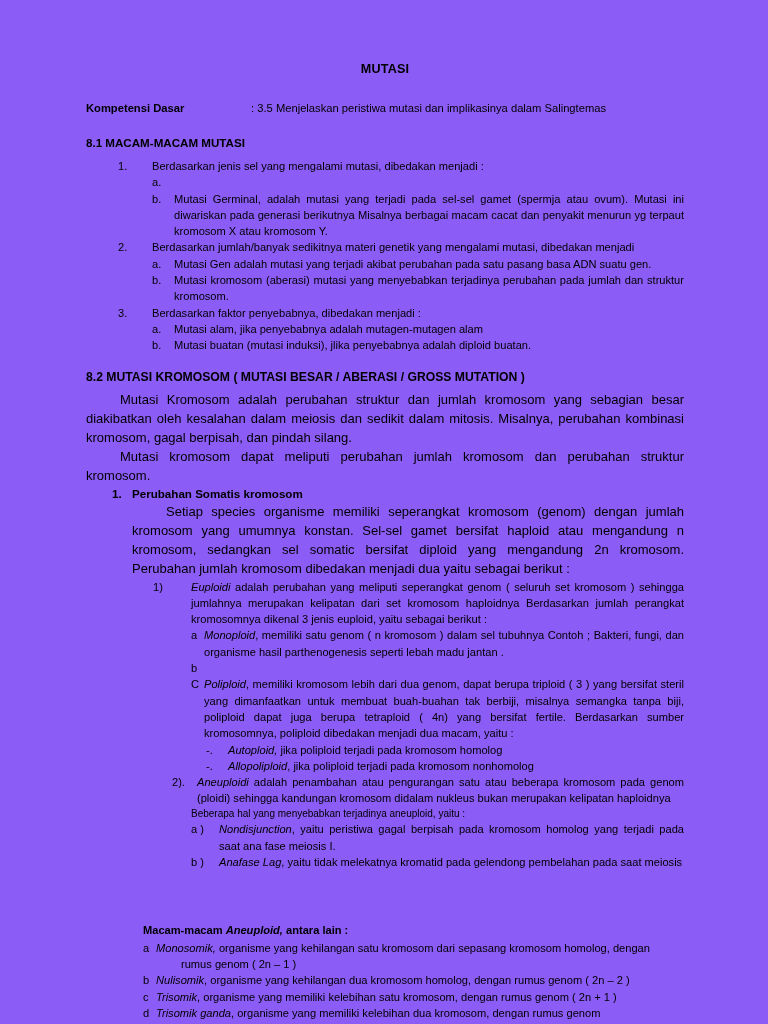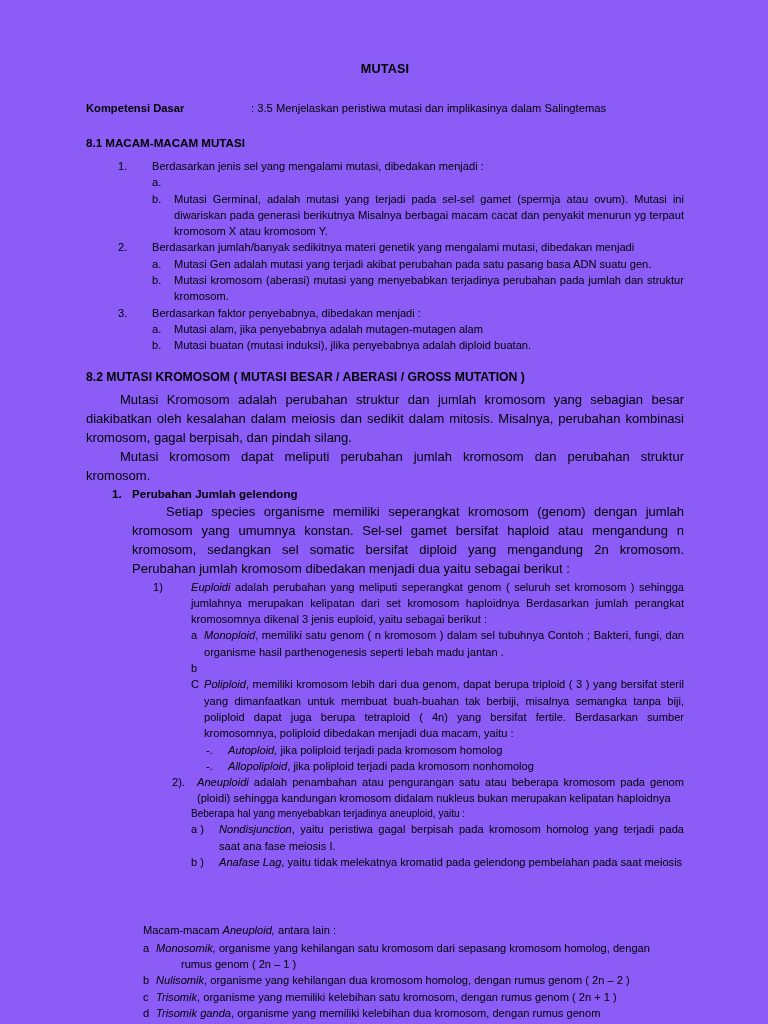--- a/index.html
+++ b/index.html
@@ -98,21 +98,21 @@
   .lvlE { padding-left: 86px; }
   .lvlE > .mk { width: 25px; }
 
   .lvlF { padding-left: 105px; }
   .lvlF > .mk { width: 28px; }
   .plainInd2 { padding-left: 67px;  font-size: 10px; line-height: 1.47; }
 
   
   .aneu-block { margin-top: 52px; padding-left: 57px; }
   .aneu-head {
-    font-weight: normal;
+    font-weight: bold;
     font-size: 11.1px;
     line-height: 1.47;
     margin-bottom: 1px;
   }
   .aneu-row { padding-left: 0px; }
   .aneu-row > .mk { width: 13px; }
   .aneu-cont { padding-left: 38px; font-size: 11.1px; line-height: 1.47; }
 
   i, em { font-style: italic; margin-top: 25px; }
 </style>
@@ -168,21 +168,21 @@
     <div class="tx nj">Mutasi buatan (mutasi induksi), jlika penyebabnya adalah diploid buatan.</div>
   </div>
 
   <div class="sec-head-2">8.2 MUTASI KROMOSOM ( MUTASI BESAR / ABERASI / GROSS MUTATION )</div>
 
   <p class="body ind">Mutasi Kromosom adalah perubahan struktur dan jumlah kromosom yang sebagian besar diakibatkan oleh kesalahan dalam meiosis dan sedikit dalam mitosis. Misalnya, perubahan kombinasi kromosom, gagal berpisah, dan pindah silang.</p>
   <p class="body ind">Mutasi kromosom dapat meliputi perubahan jumlah kromosom dan perubahan struktur kromosom.</p>
 
   <div class="row lvl1" style="font-weight:bold;font-size:11.6px;padding-left:26px;">
     <div class="mk" style="width:20px;">1.</div>
-    <div class="tx nj">Perubahan Jumlah gelendong</div>
+    <div class="tx nj">Perubahan Somatis kromosom</div>
   </div>
 
   <p class="body ind" style="padding-left:46px;">Setiap species organisme memiliki seperangkat kromosom (genom) dengan jumlah kromosom yang umumnya konstan. Sel-sel gamet bersifat haploid atau mengandung n kromosom, sedangkan sel somatic bersifat diploid yang mengandung 2n kromosom. Perubahan jumlah kromosom dibedakan menjadi dua yaitu sebagai berikut :</p>
 
   <div class="row lvlB">
     <div class="mk">1)</div>
     <div class="tx"><i>Euploidi</i><span> adalah perubahan  yang meliputi seperangkat genom ( seluruh set kromosom ) sehingga jumlahnya merupakan kelipatan dari set kromosom haploidnya  Berdasarkan jumlah perangkat kromosomnya dikenal 3 jenis euploid, yaitu sebagai berikut :</span></div>
   </div>
 
   <div class="row lvlC">

